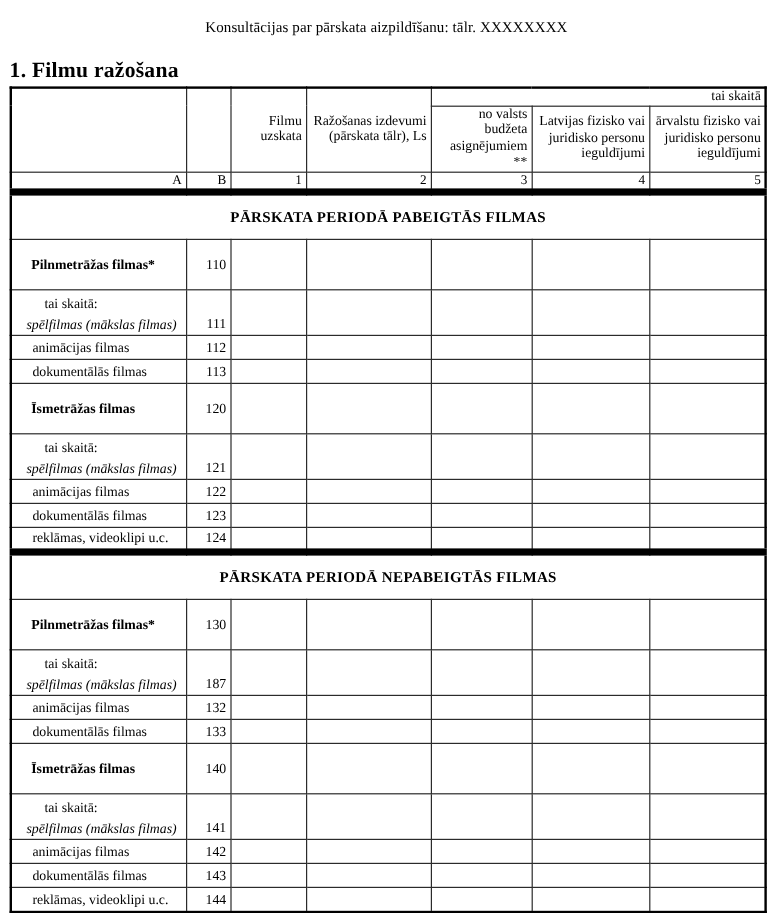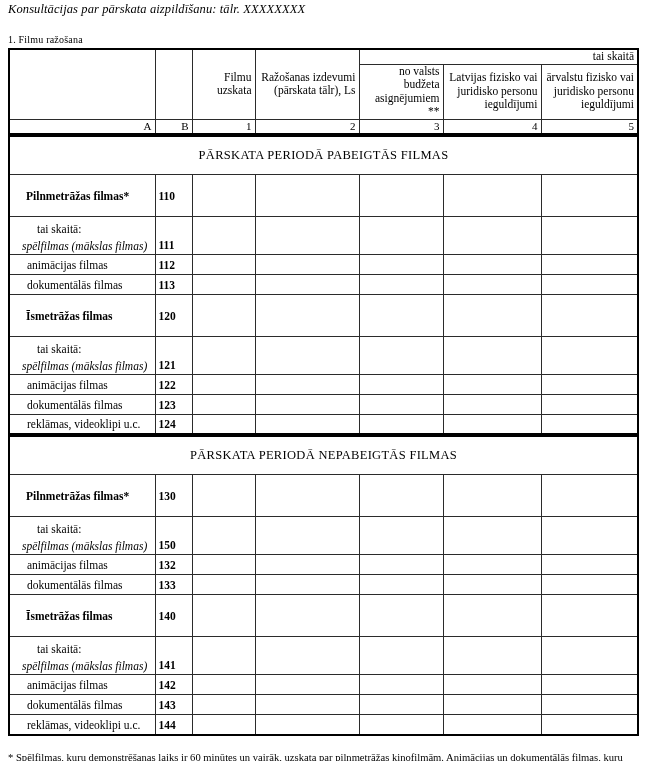--- a/index.html
+++ b/index.html
@@ -6,30 +6,29 @@
   html, body { margin: 0; padding: 0; }
   body {
     width: 645px; height: 761px;
     background: #ffffff; color: #000;
     font-family: "Liberation Serif", "DejaVu Serif", serif;
     overflow: hidden;
   }
   .page { padding: 2px 8px 0 8px; position: relative; }
 
   .consult {
-    text-align: left;
-    font-style: italic;
+    text-align: center;
     font-size: 12.5px;
-    margin-top: 0;
+    margin-top: 14px;
     padding-right: 1px;
     letter-spacing: 0.1px;
   }
   .title {
-    font-size: 10px;
-    font-weight: normal;
+    font-size: 18px;
+    font-weight: bold;
     margin: 17px 0 3px 0;
     letter-spacing: 0.2px;
   }
 
   table.form-table {
     border-collapse: collapse;
     table-layout: fixed;
     width: 629px;
     border: 2px solid #000;
   }
@@ -51,32 +50,32 @@
   tr.hdr-tai td { height: 14px; }
   tr.hdr-main td { height: 33px; }
   tr.hdr-index td {
     height: 14px;
     border-bottom: 2px solid #000;
     font-size: 11px;
   }
 
   
   td.section-title {
-    border-top: 4px solid #000000;
+    border-top: 6px solid #000000;
     height: 40px;
     text-align: center;
-    font-weight: normal;
+    font-weight: bold;
     font-size: 12.5px;
     letter-spacing: 0.3px;
     vertical-align: middle;
   }
 
   
   .cell-label { text-align: left; }
-  .cell-code  { text-align: left; font-weight: bold; }
+  .cell-code  { text-align: right; }
   .row-group td    { height: 42px; }
   .row-subfirst td { height: 38px; }
   .row-sub td      { height: 20px; }
 
   .row-group .cell-label { font-weight: bold; padding-left: 16px; }
   .row-sub .cell-label   { padding-left: 17px; }
 
   .row-subfirst .cell-label { vertical-align: bottom; padding-bottom: 2px; }
   .row-subfirst .prefix   { padding-left: 24px; margin-bottom: 5px; }
   .row-subfirst .sublabel { padding-left: 9px; font-style: italic; }
@@ -234,21 +233,21 @@
           <td class="cell-value"></td>
           <td class="cell-value"></td>
           <td class="cell-value"></td>
           <td class="cell-value"></td>
         </tr>
         <tr class="row-subfirst">
           <td class="cell-label">
             <div class="prefix">tai skaitā:</div>
             <div class="sublabel">spēlfilmas (mākslas filmas)</div>
           </td>
-          <td class="cell-code">150</td>
+          <td class="cell-code">187</td>
           <td class="cell-value"></td>
           <td class="cell-value"></td>
           <td class="cell-value"></td>
           <td class="cell-value"></td>
           <td class="cell-value"></td>
         </tr>
         <tr class="row-sub">
           <td class="cell-label">animācijas filmas</td>
           <td class="cell-code">132</td>
           <td class="cell-value"></td>

